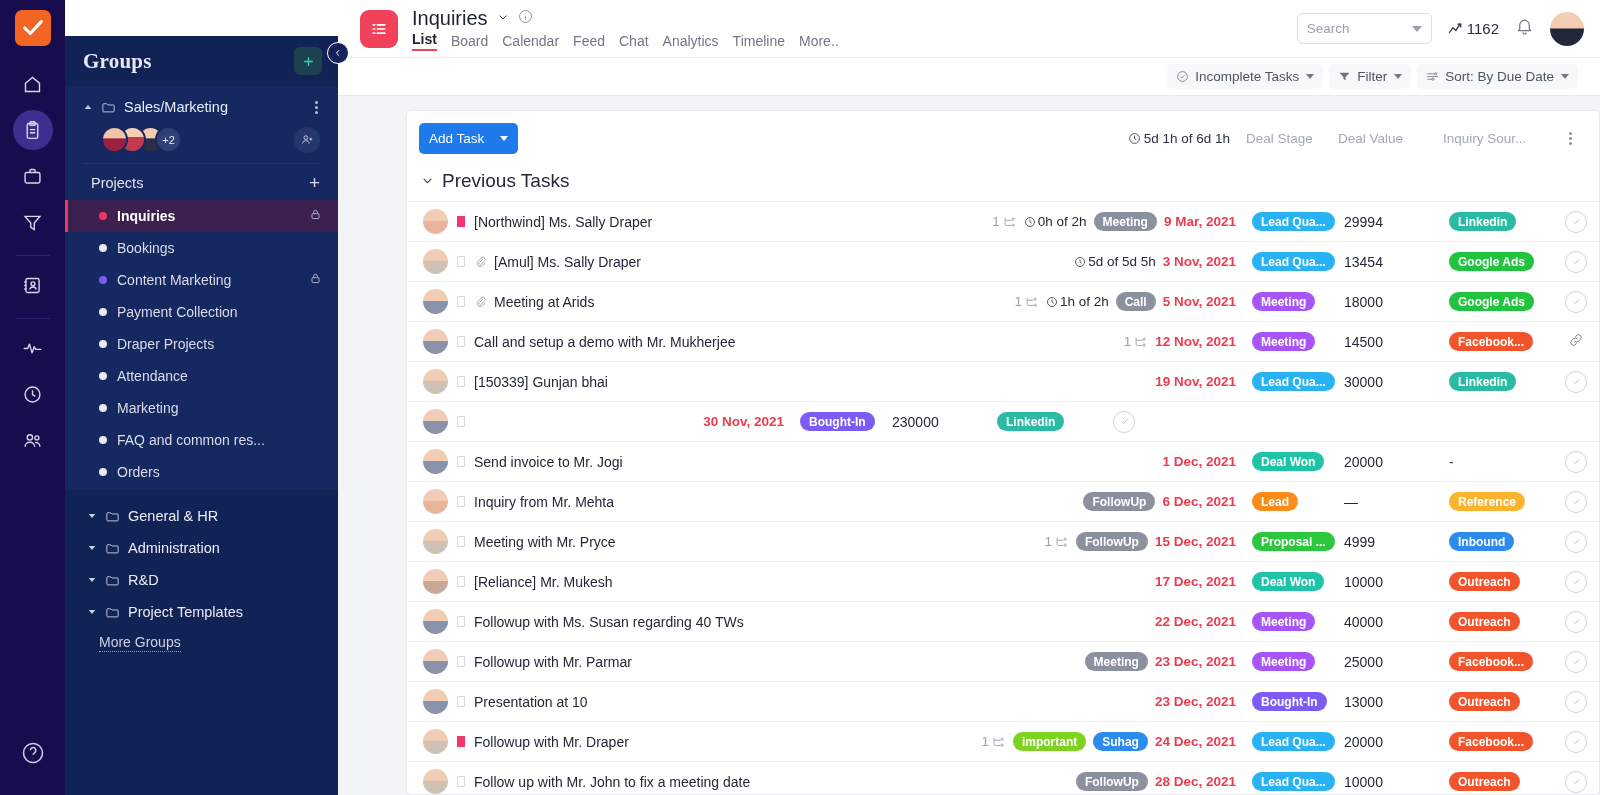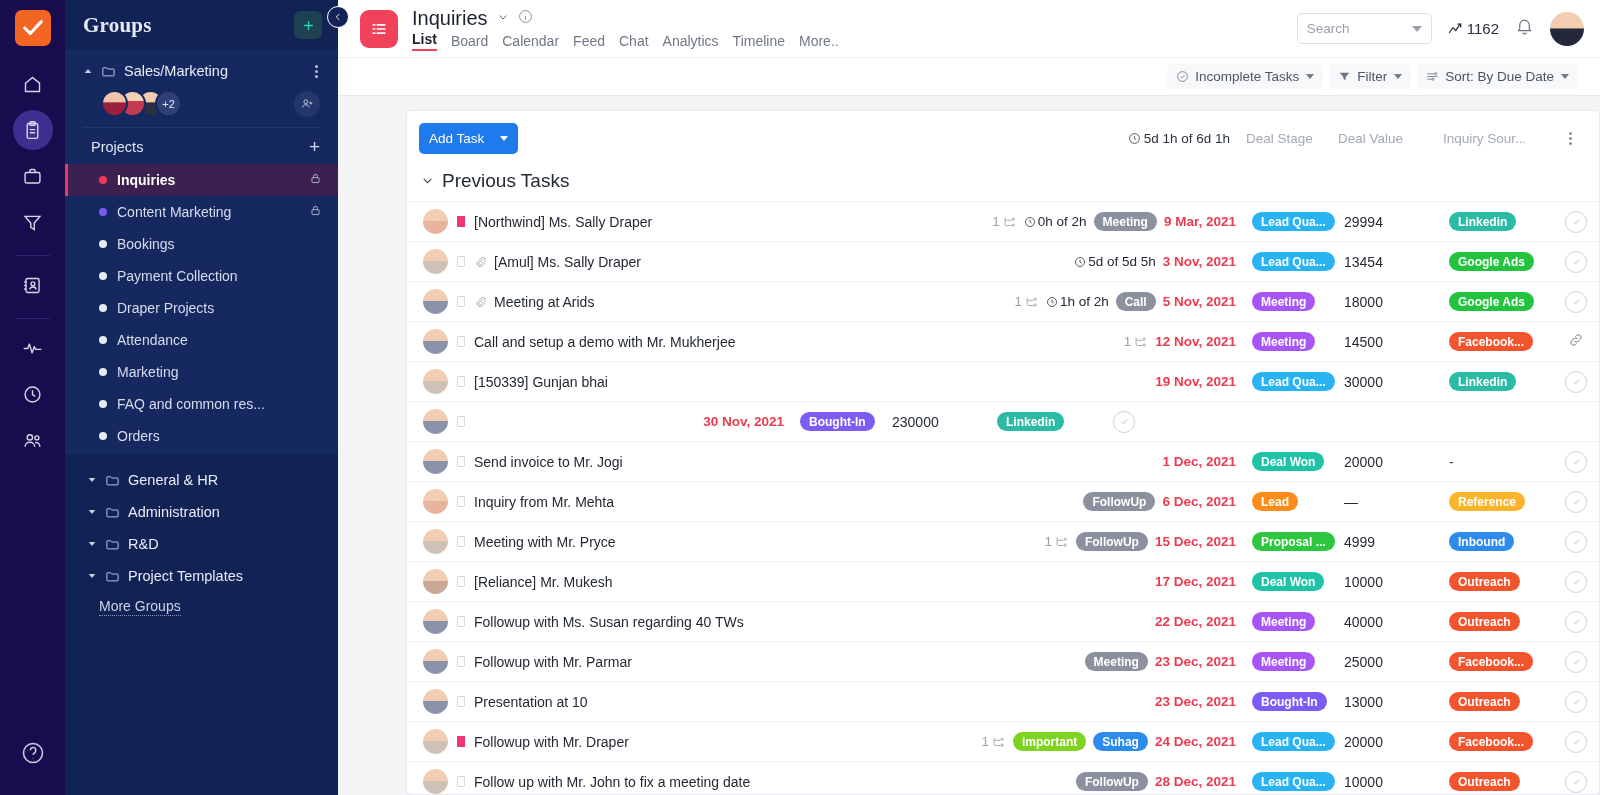--- a/index.html
+++ b/index.html
@@ -29,21 +29,21 @@
   }
   .rail-btn.active { background: #3d2f8f; }
   .rail-btn svg { width: 21px; height: 21px; stroke: #d7d8e8; fill: none; stroke-width: 1.6; }
   .rail-sep { width: 34px; height: 1px; background: #2c2270; margin: 7px 0 9px; }
   .rail-help { position: absolute; bottom: 26px; left: 50%; transform: translateX(-50%); cursor: pointer; }
   .rail-help svg { width: 24px; height: 24px; stroke: #c9cade; fill: none; stroke-width: 1.6; }
 
   
   .groups {
     width: 273px; flex: 0 0 273px; background: #112255; position: relative;
-    color: #e6e9f5; display: flex; flex-direction: column;
+    color: #e6e9f5; display: flex; flex-direction: column; margin-top: 36px;
   }
   .groups-head {
     height: 50px; display: flex; align-items: center; padding: 0 16px 0 18px;
     justify-content: space-between;
   }
   .groups-title { font-size: 21px; font-weight: bold; font-family: "Liberation Serif", serif; letter-spacing: .2px;}
   .add-group {
     width: 28px; height: 28px; border-radius: 6px; background: #1d4150;
     display: flex; align-items: center; justify-content: center; cursor: pointer;
   }
@@ -358,30 +358,30 @@
       <div id="project-list">
           <div class="proj sel">
             <span class="dot" style="background:#f2365b"></span>
             <span class="pname">Inquiries</span>
             <span class="lock"><svg viewBox="0 0 24 24">
                 <rect x="5.5" y="10.5" width="13" height="9" rx="1.6"></rect>
                 <path d="M8.4 10.5V8a3.6 3.6 0 017.2 0v2.5"></path>
               </svg></span>
           </div>
           <div class="proj">
+            <span class="dot" style="background:#e8eaf2"></span>
+            <span class="pname">Bookings</span>
+          </div>
+          <div class="proj">
             <span class="dot" style="background:#7a5cf0"></span>
             <span class="pname">Content Marketing</span>
             <span class="lock"><svg viewBox="0 0 24 24">
                 <rect x="5.5" y="10.5" width="13" height="9" rx="1.6"></rect>
                 <path d="M8.4 10.5V8a3.6 3.6 0 017.2 0v2.5"></path>
               </svg></span>
-          </div>
-          <div class="proj">
-            <span class="dot" style="background:#e8eaf2"></span>
-            <span class="pname">Bookings</span>
           </div>
           <div class="proj">
             <span class="dot" style="background:#e8eaf2"></span>
             <span class="pname">Payment Collection</span>
           </div>
           <div class="proj">
             <span class="dot" style="background:#e8eaf2"></span>
             <span class="pname">Draper Projects</span>
           </div>
           <div class="proj">

